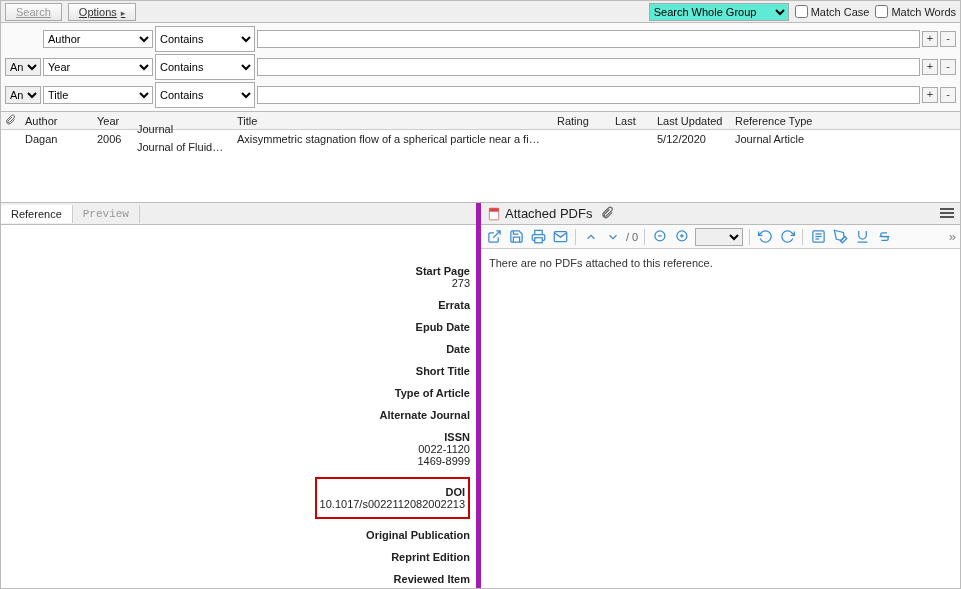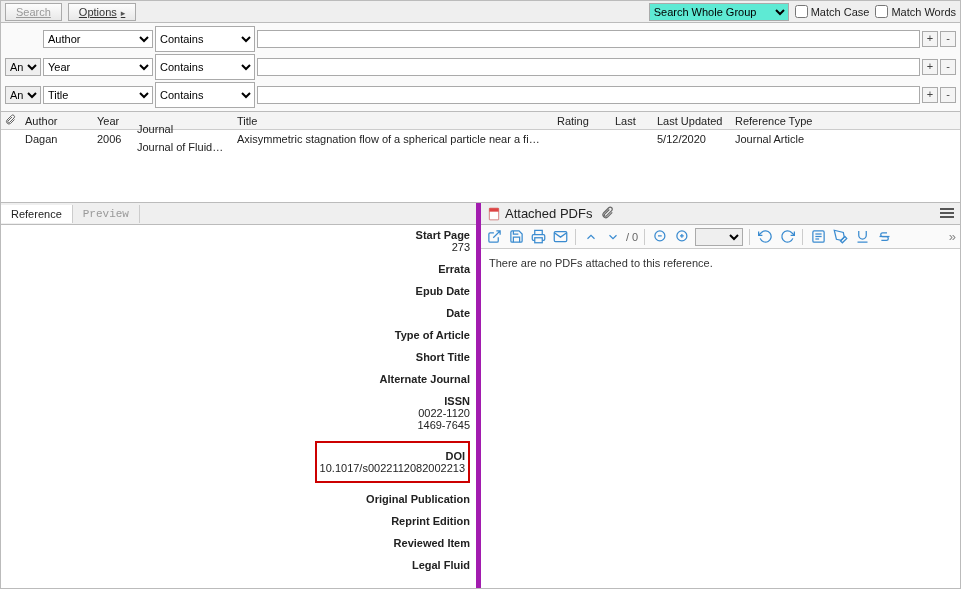--- a/index.html
+++ b/index.html
@@ -44,21 +44,21 @@
 
 .lower { flex: 1; display: flex; min-height: 0; }
 .left-pane { width: 480px; border-right: 5px solid #a21caf; display: flex; flex-direction: column; min-height: 0; text-align: right; }
 .right-pane { flex: 1; display: flex; flex-direction: column; min-height: 0; position: relative; }
 
 .tabbar { display: flex; align-items: center; height: 22px; border-bottom: 1px solid #bbb; background: #efefef; }
 .tab { padding: 3px 10px; font-size: 11px; border-right: 1px solid #ccc; cursor: pointer; }
 .tab.active { background: #fff; }
 .tab.inactive { color: #999; font-family: Liberation Mono, monospace; }
 
-.ref-scroll { flex: 1; overflow-y: scroll; padding: 4px 6px; }
+.ref-scroll { flex: 1; overflow-y: scroll; padding: 4px 6px; margin-top: 36px; }
 .field { margin-bottom: 10px; }
 .field-lbl { font-weight: bold; font-size: 11px; }
 .field-val { font-size: 11px; }
 .doi-box { border: 2px solid #c00; padding: 7px 3px; display: inline-block; }
 
 
 .rhdr { display: flex; align-items: center; height: 22px; border-bottom: 1px solid #bbb; background: #efefef; padding: 0 6px; gap: 4px; }
 .pdf-ico { width: 14px; height: 14px; display: inline-flex; align-items: center; justify-content: center; }
 .rhdr-title { font-size: 13px; }
 .clip-ico { color: #666; margin-left: 4px; }
@@ -179,38 +179,38 @@
               <div class="field-lbl">Epub Date</div>
             </div>
           </div>
           <div class="field">
             <div>
               <div class="field-lbl">Date</div>
             </div>
           </div>
           <div class="field">
             <div>
+              <div class="field-lbl">Short Title</div>
+            </div>
+          </div>
+          <div class="field">
+            <div>
               <div class="field-lbl">Type of Article</div>
-            </div>
-          </div>
-          <div class="field">
-            <div>
-              <div class="field-lbl">Short Title</div>
             </div>
           </div>
           <div class="field">
             <div>
               <div class="field-lbl">Alternate Journal</div>
             </div>
           </div>
           <div class="field">
             <div>
               <div class="field-lbl">ISSN</div>
               <div class="field-val">0022-1120</div>
-              <div class="field-val">1469-7645</div>
+              <div class="field-val">1469-8999</div>
             </div>
           </div>
           <div class="field"><div class="doi-box"><div class="field-lbl">DOI</div><div class="field-val">10.1017/s0022112082002213</div></div></div>
           <div class="field">
             <div>
               <div class="field-lbl">Original Publication</div>
             </div>
           </div>
           <div class="field">
             <div>

